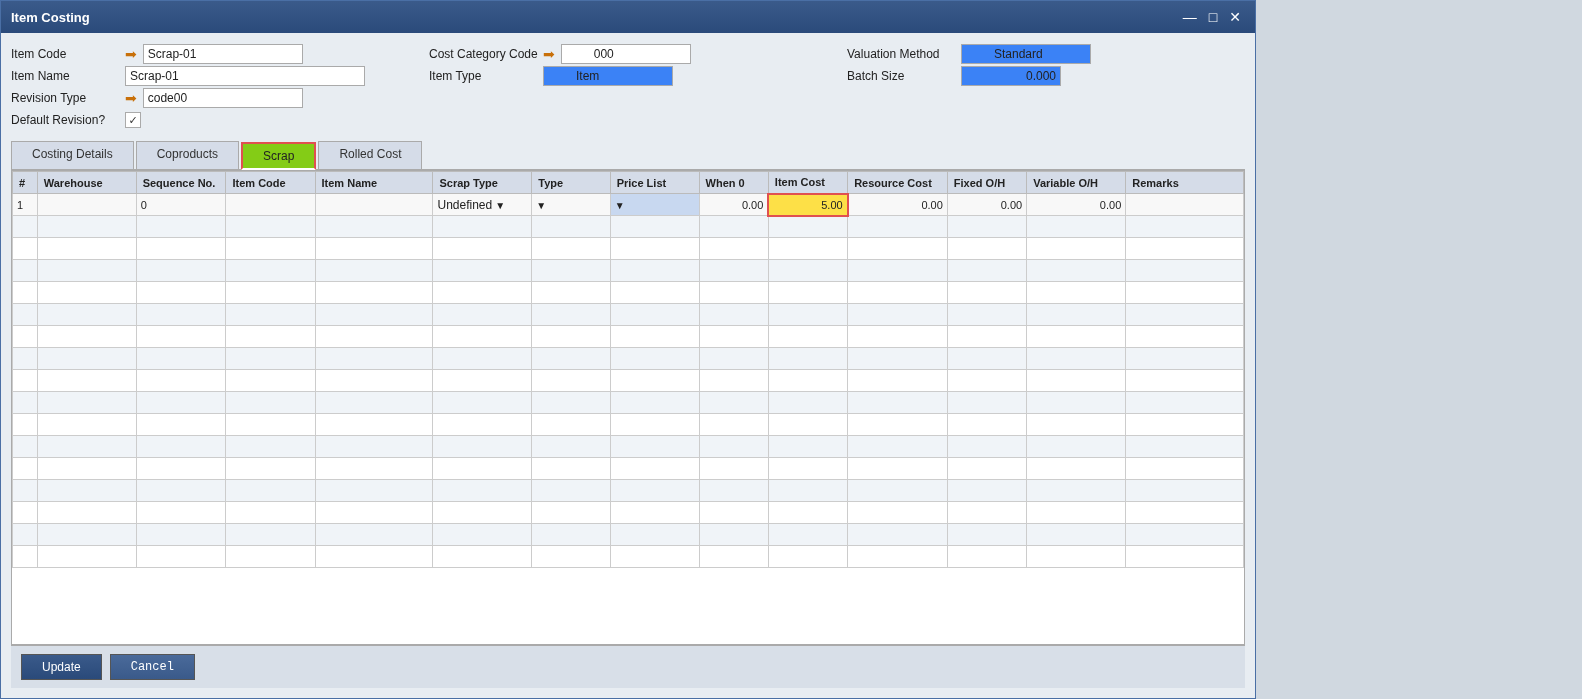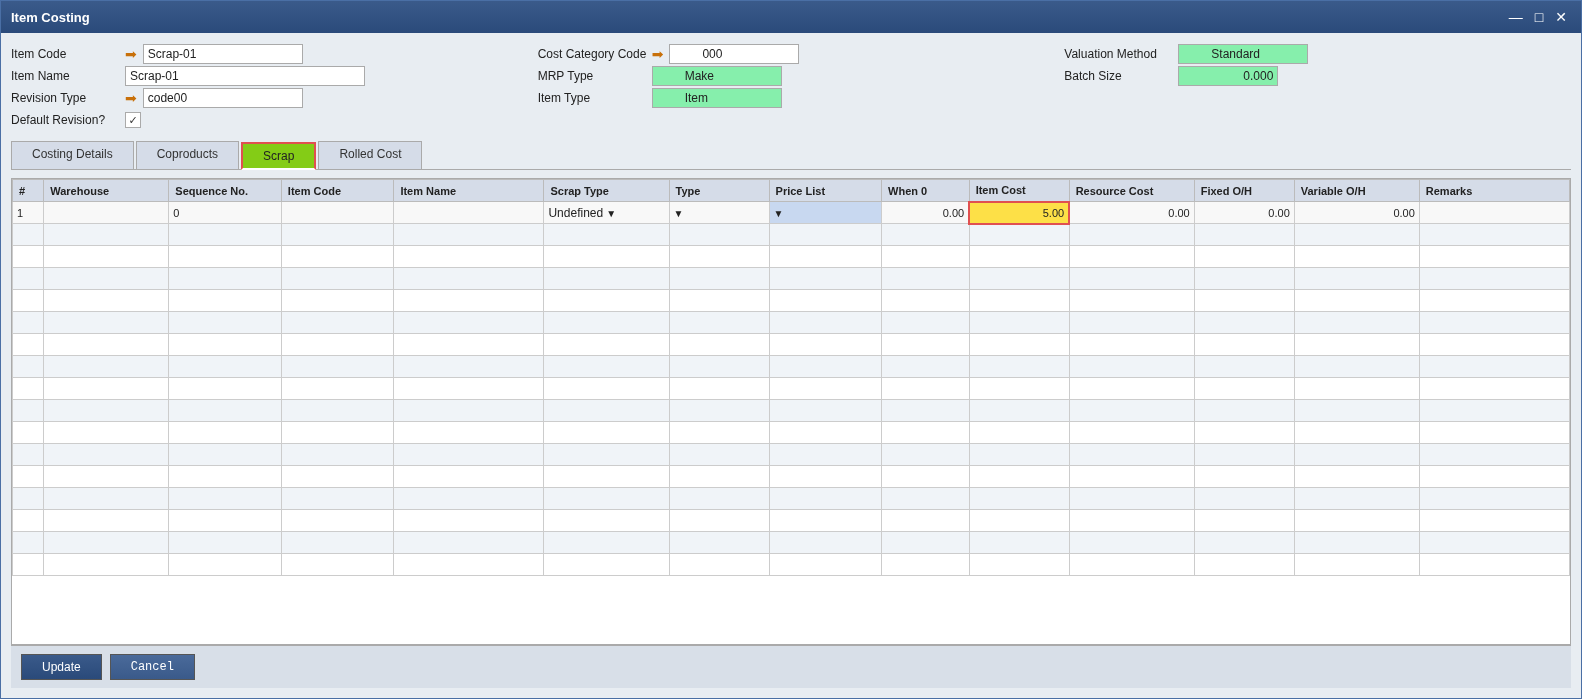--- a/index.html
+++ b/index.html
@@ -1,33 +1,33 @@
 <!DOCTYPE html>
 <html><head>
   <meta charset="utf-8">
   <style>
     * { box-sizing: border-box; margin: 0; padding: 0; font-family: 'Segoe UI', Tahoma, Geneva, Verdana, sans-serif; font-size: 12px; }
     body { background: #d0d8e0; width: 1582px; height: 699px; overflow: hidden; }
-    .window { width: 1582px; height: 699px; background: #e8edf2; border: 1px solid #4a6fa5; display: flex; flex-direction: column; }
+    .window { width: 1256px; height: 699px; background: #e8edf2; border: 1px solid #4a6fa5; display: flex; flex-direction: column; }
     .title-bar { background: linear-gradient(to bottom, #3a5a8a, #2a4a7a); color: white; padding: 6px 10px; display: flex; align-items: center; justify-content: space-between; height: 32px; }
     .title-bar-title { font-size: 13px; font-weight: 600; }
     .title-bar-controls { display: flex; gap: 4px; }
     .title-btn { color: white; background: none; border: none; cursor: pointer; font-size: 14px; padding: 0 4px; line-height: 1; }
     .content { flex: 1; display: flex; flex-direction: column; padding: 10px; background: #e8edf2; }
     .fields-section { display: grid; grid-template-columns: 1fr 1fr 1fr; gap: 4px 20px; margin-bottom: 10px; }
     .field-row { display: flex; align-items: center; gap: 4px; height: 22px; }
     .field-label { color: #222; min-width: 110px; text-align: left; font-size: 12px; }
     .arrow-icon { color: #c8700a; font-size: 14px; margin-right: 2px; }
     .field-input { background: white; border: 1px solid #aaa; height: 20px; padding: 1px 4px; font-size: 12px; color: #222; }
     .field-input.wide { width: 160px; }
     .field-input.medium { width: 130px; padding-left: 32px; }
     .field-input.narrow { width: 100px; }
-    .field-input.readonly { background: #86efac; }
+    .field-input.readonly { background: #3b82f6; }
     .checkbox { width: 16px; height: 16px; border: 1px solid #aaa; background: white; display: flex; align-items: center; justify-content: center; font-size: 11px; color: #333; }
-    .tabs-section { display: flex; gap: 0; margin-bottom: 8px; border-bottom: 1px solid #aaa; }
+    .tabs-section { display: flex; gap: 0; margin-bottom: 0; border-bottom: 1px solid #aaa; }
     .tab { padding: 5px 20px; background: #d5dce8; border: 1px solid #aaa; border-bottom: none; cursor: pointer; font-size: 12px; color: #333; margin-right: 2px; }
     .tab.active { background: #84cc16; border: 2px solid #e05050; border-bottom: 2px solid white; color: #222; font-weight: 500; position: relative; bottom: -1px; }
     .grid-container { flex: 1; border: 1px solid #aaa; background: white; overflow: auto; }
     table { width: 100%; border-collapse: collapse; }
     thead tr { background: #d5dce8; }
     th { border: 1px solid #bbb; padding: 3px 6px; text-align: left; font-size: 11px; font-weight: 600; color: #222; white-space: nowrap; height: 22px; }
     td { border: 1px solid #ccc; padding: 2px 4px; height: 22px; font-size: 11px; color: #222; }
     td.numeric { text-align: right; }
     .tbody-rows tr:nth-child(even) { background: #f0f4f8; }
     .tbody-rows tr:nth-child(odd) { background: white; }
@@ -90,24 +90,20 @@
           <span class="field-label">Default Revision?</span>
           <div class="checkbox">✓</div>
         </div>
       </div>
 
       <div>
         <div class="field-row">
           <span class="field-label">Cost Category Code</span>
           <span class="arrow-icon">➡</span>
           <input class="field-input medium" type="text" value="000" style="">
-        </div>
-        <div class="field-row">
-          <span class="field-label">MRP Type</span>
-          <input class="field-input medium readonly" type="text" value="Make" style="">
         </div>
         <div class="field-row">
           <span class="field-label">Item Type</span>
           <input class="field-input medium readonly" type="text" value="Item" style="">
         </div>
       </div>
 
       <div>
         <div class="field-row">
           <span class="field-label">Valuation Method</span>

